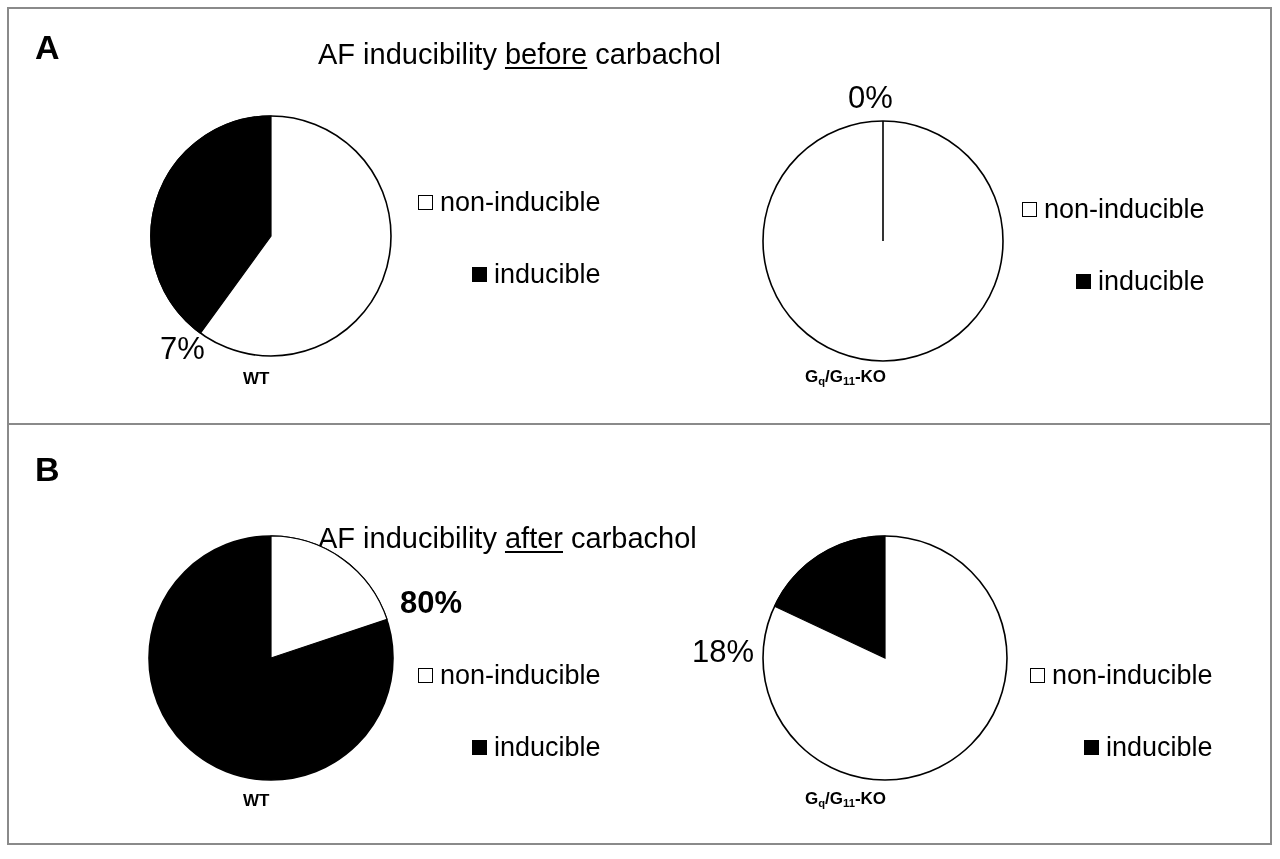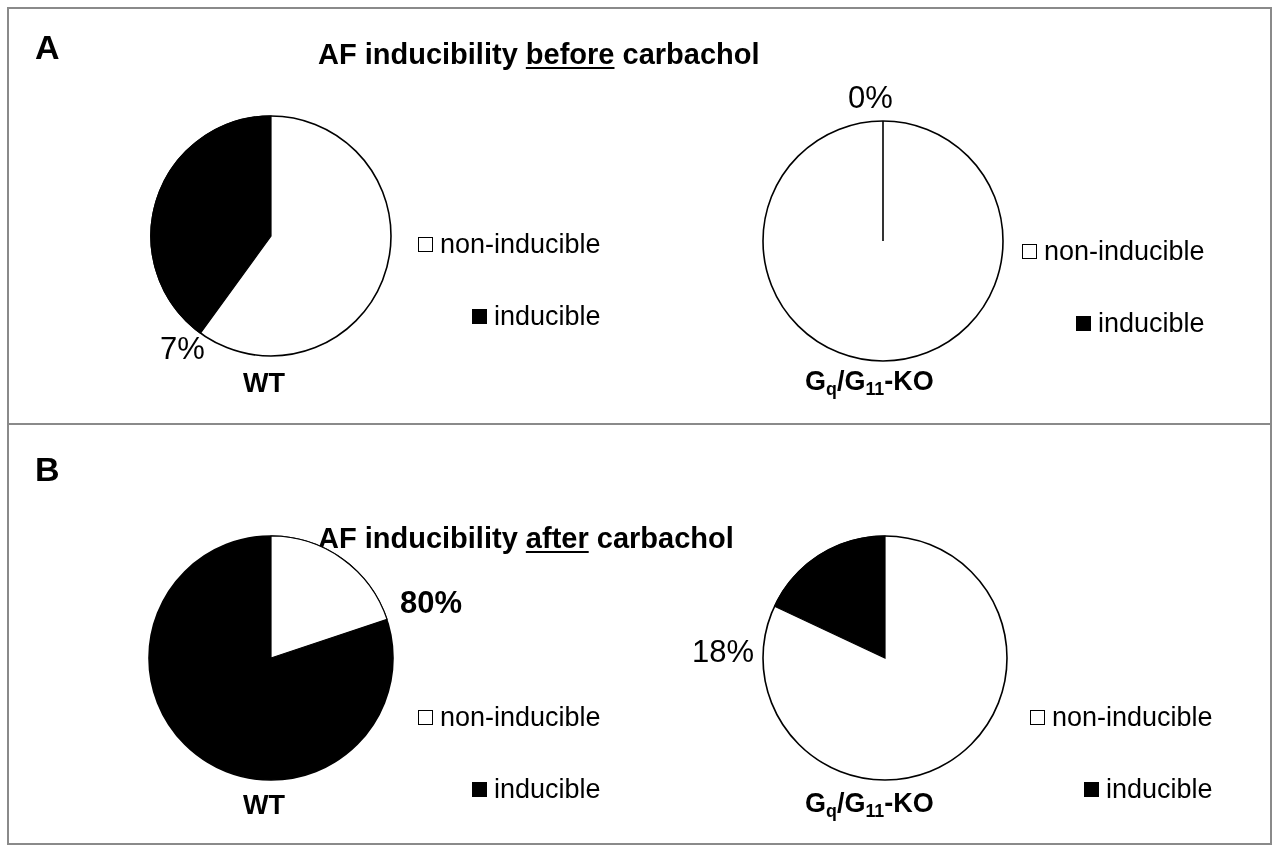--- a/index.html
+++ b/index.html
@@ -39,21 +39,21 @@
   .panel-letter {
     position: absolute;
     font-size: 34px;
     font-weight: bold;
     letter-spacing: 0px;
     line-height: 1;
   }
   .panel-title {
     position: absolute;
     font-size: 29px;
-    font-weight: bold;
+    font-weight: normal;
     white-space: nowrap;
     line-height: 1;
     text-align: right;
   }
   .panel-title .emph {
     text-decoration: underline;
     text-underline-offset: 3px;
   }
   .pie-wrap {
     position: absolute;
@@ -63,34 +63,33 @@
   }
   .pct-label {
     position: absolute;
     font-size: 31px;
     font-weight: normal;
     white-space: nowrap;
     line-height: 1;
   }
   .group-label {
     position: absolute;
-    font-size: 27px;
+    font-size: 17px;
     font-weight: bold;
     white-space: nowrap;
     line-height: 1;
   }
   .group-label sub {
     font-size: 0.66em;
     vertical-align: baseline;
     position: relative;
     top: 0.28em;
   }
   .legend {
     position: absolute;
-    margin-top: 42px;
   }
   .legend-row {
     display: flex;
     align-items: center;
     height: 34px;
   }
   .legend-row + .legend-row {
     margin-top: 38px;
     justify-content: flex-end;
   }

